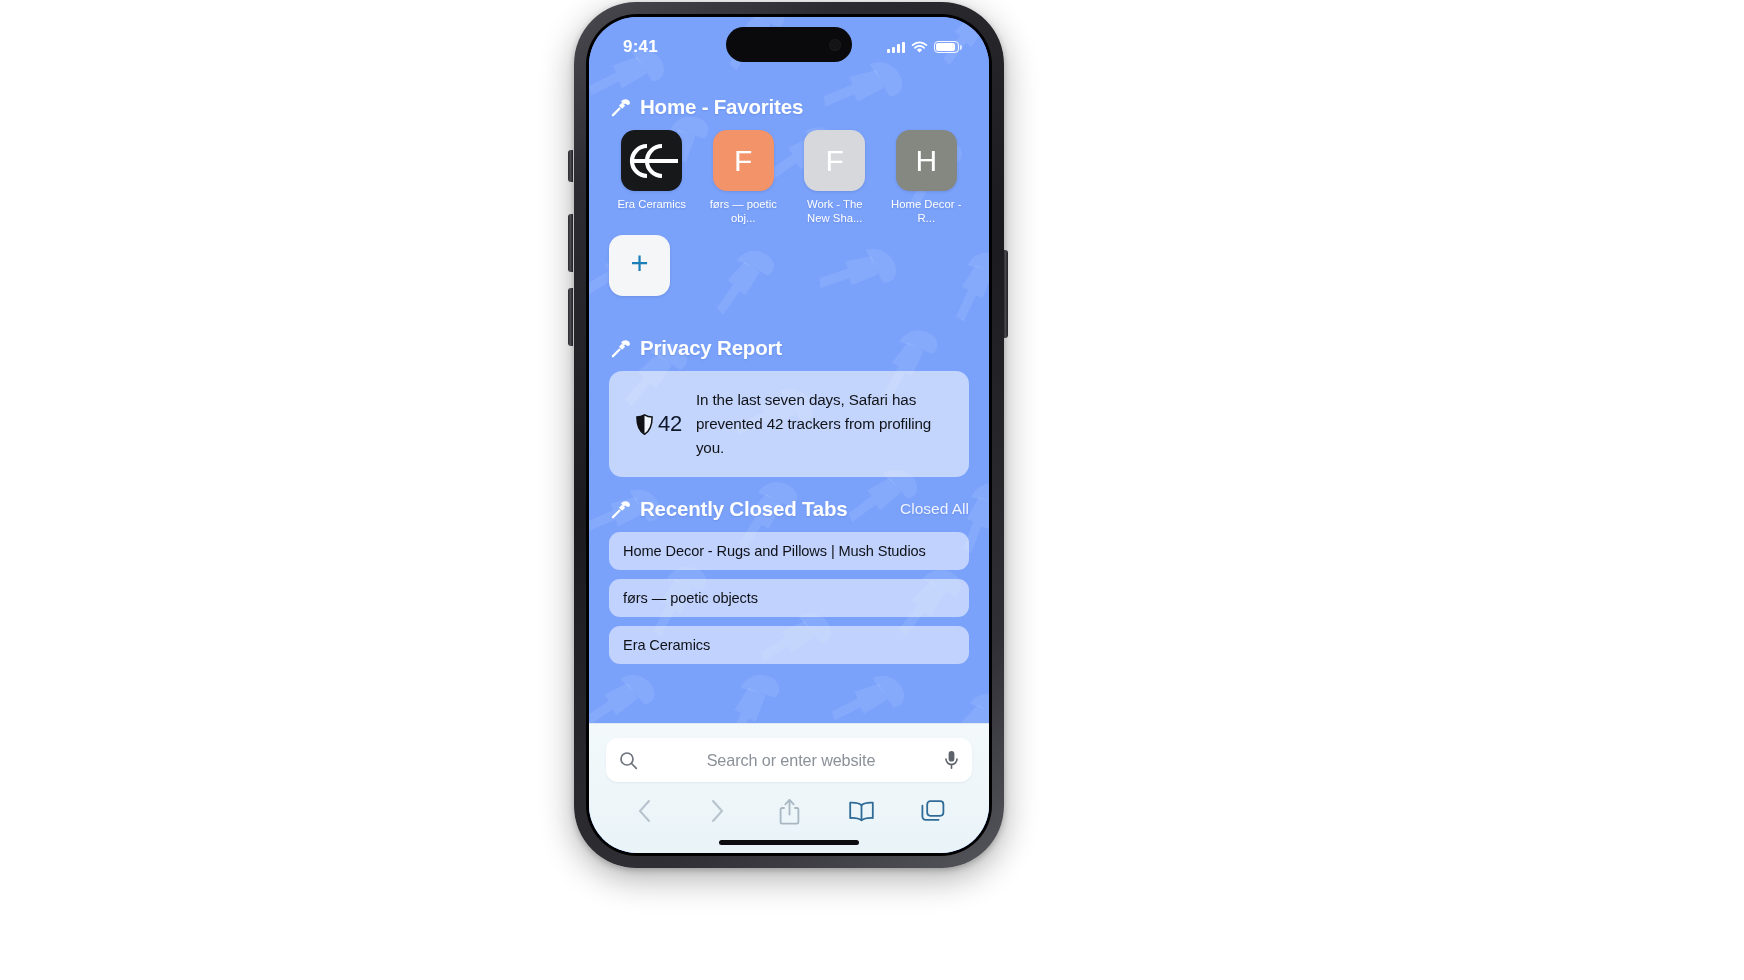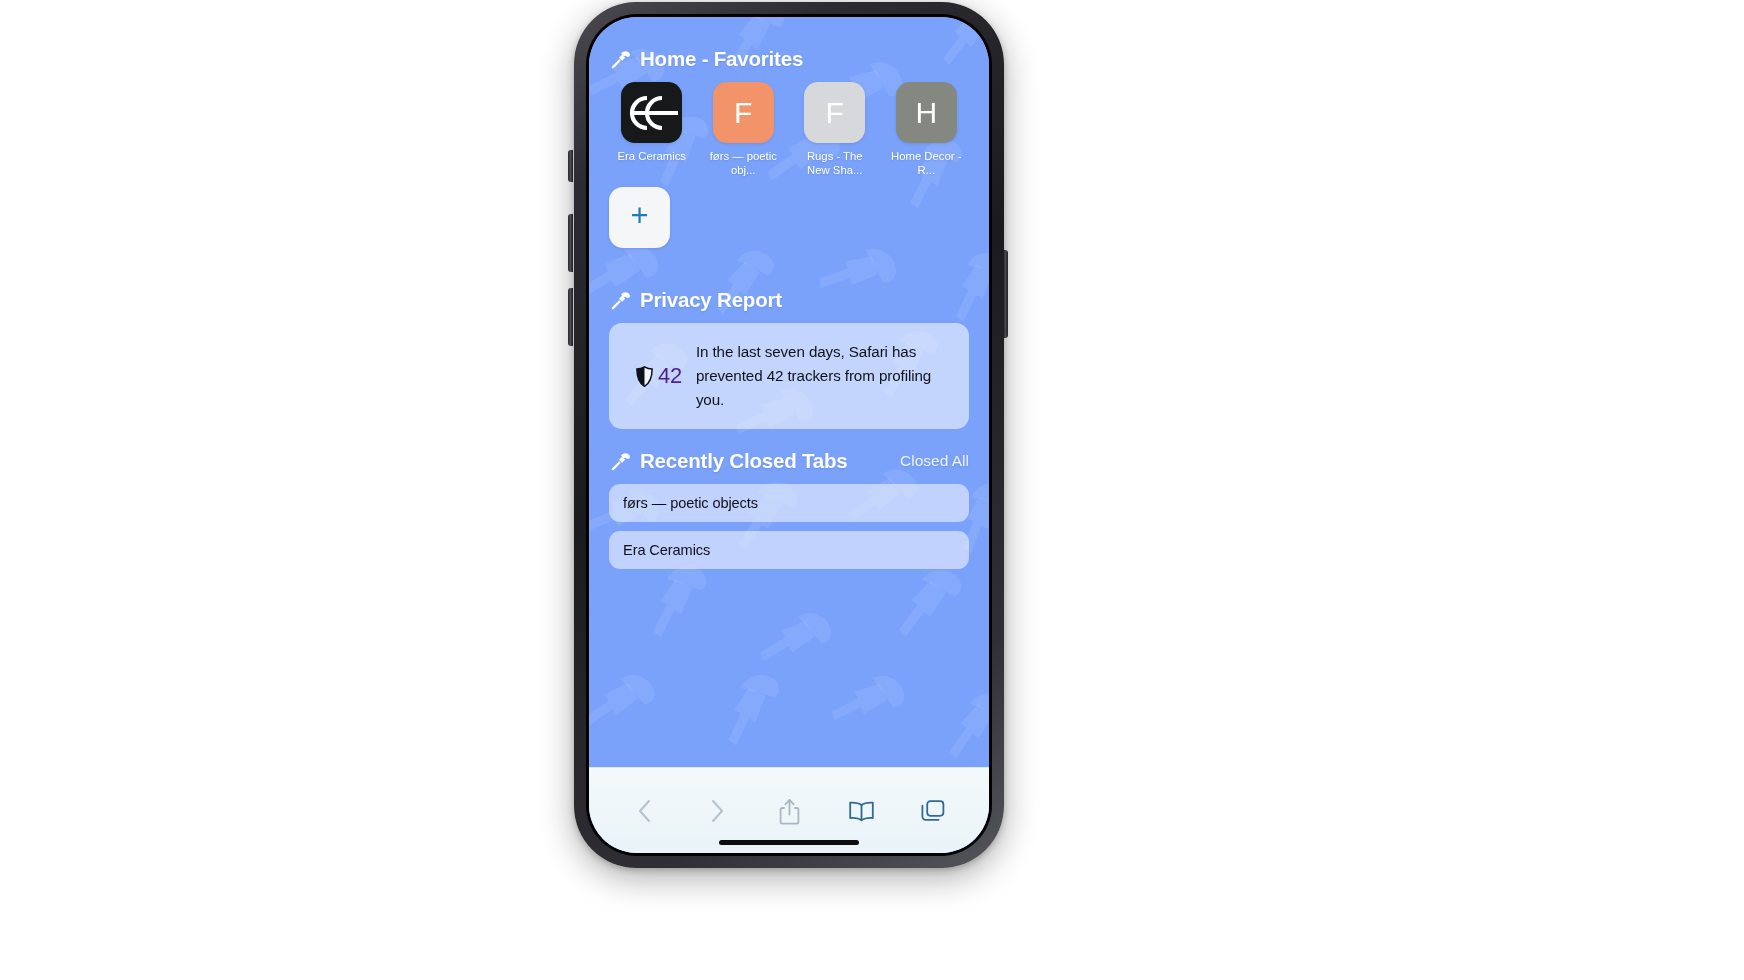--- a/index.html
+++ b/index.html
@@ -161,21 +161,21 @@
   
   .privacy-card {
     background: rgba(255,255,255,0.55);
     border-radius: 13px;
     padding: 17px 18px;
     display: flex; align-items: center; gap: 14px;
     min-height: 95px;
     margin: 0 2px;
   }
   .shield-wrap { display:flex; align-items:center; gap: 5px; flex: 0 0 auto; padding-left: 9px;}
-  .shield-num { font-size: 22px; color: #4c1d95; font-weight: 400; letter-spacing: -0.3px;}
+  .shield-num { font-size: 22px; color: #0f172a; font-weight: 400; letter-spacing: -0.3px;}
   .privacy-text {
     color: #111318; font-size: 15.2px; line-height: 24px; letter-spacing: -0.1px;
   }
 
   
   .rct-list { display: flex; flex-direction: column; gap: 9px; margin: 0 2px; }
   .rct-item {
     background: rgba(255,255,255,0.52);
     border-radius: 11px;
     height: 38px;
@@ -264,20 +264,44 @@
               <use href="#hm" transform="translate(180,600) rotate(14) scale(1.3)"></use>
               <use href="#hm" transform="translate(305,575) rotate(-8) scale(1.36)"></use>
               <use href="#hm" transform="translate(0,665) rotate(10) scale(1.3)"></use>
               <use href="#hm" transform="translate(125,690) rotate(-20) scale(1.32)"></use>
               <use href="#hm" transform="translate(255,660) rotate(18) scale(1.3)"></use>
               <use href="#hm" transform="translate(355,700) rotate(-10) scale(1.3)"></use>
             </g>
           </svg>
         </div>
 
+        <div class="statusbar">
+          <div class="sb-time">9:41</div>
+          <div class="sb-right">
+            <span class="bars">
+                <i></i>
+                <i></i>
+                <i></i>
+                <i></i>
+              </span>
+            <span>
+              <svg width="17" height="13" viewBox="0 0 17 13">
+                <path d="M8.5 11.6 L5.9 8.9 a3.7 3.7 0 0 1 5.2 0 Z" fill="#fff"></path>
+                <path d="M3.9 6.8 a6.6 6.6 0 0 1 9.2 0" stroke="#fff" stroke-width="1.7" fill="none" stroke-linecap="round"></path>
+                <path d="M1.6 4.2 a9.9 9.9 0 0 1 13.8 0" stroke="#fff" stroke-width="1.7" fill="none" stroke-linecap="round"></path>
+              </svg>
+            </span>
+            <span class="batt">
+                <i></i>
+              </span>
+          </div>
+          <div class="dynamic-island">
+            <div class="di-cam"></div>
+          </div>
+        </div>
 
         <div class="page">
 
           <div class="section-head">
             <div class="sh-left">
               <span class="hammer-ic">
                 <svg class="hammer-ic" viewBox="0 0 24 24">
                   <path d="M3.1 19.4 l7.6-7.6 1.6 1.6 -7.6 7.6a1.15 1.15 0 0 1-1.6-1.6z" fill="#fff"></path>
                   <path d="M10.4 10.1 l3.1-3.1 3.3 3.3 -3.1 3.1z" fill="#fff"></path>
                   <path d="M12.6 5.6 C14.4 3.5 17.6 2.6 20 4.1 c1.9 1.2 2.4 3.4 1.3 4.6 -0.8 0.9-2 0.9-2.9 0.2 l-1.5-1.2 -1.4 1.4z" fill="#fff"></path>
@@ -306,21 +330,21 @@
               <div class="fav-tile" style="background:#f2936a">
                 <span class="fav-letter">F</span>
               </div>
               <div class="fav-label">førs — poetic obj...</div>
             </div>
 
             <div class="fav-item">
               <div class="fav-tile" style="background:#d6d8dc">
                 <span class="fav-letter">F</span>
               </div>
-              <div class="fav-label">Rugs - The New Sha...</div>
+              <div class="fav-label">Work - The New Sha...</div>
             </div>
 
             <div class="fav-item">
               <div class="fav-tile" style="background:#848880">
                 <span class="fav-letter">H</span>
               </div>
               <div class="fav-label">Home Decor - R...</div>
             </div>
 
           </div>
@@ -366,27 +390,44 @@
                   <path d="M10.4 10.1 l3.1-3.1 3.3 3.3 -3.1 3.1z" fill="#fff"></path>
                   <path d="M12.6 5.6 C14.4 3.5 17.6 2.6 20 4.1 c1.9 1.2 2.4 3.4 1.3 4.6 -0.8 0.9-2 0.9-2.9 0.2 l-1.5-1.2 -1.4 1.4z" fill="#fff"></path>
                 </svg>
               </span>
               <span class="sh-title">Recently Closed Tabs</span>
             </div>
             <span class="clear-all">Closed All</span>
           </div>
 
           <div class="rct-list">
+            <div class="rct-item">Home Decor - Rugs and Pillows | Mush Studios</div>
             <div class="rct-item">førs — poetic objects</div>
             <div class="rct-item">Era Ceramics</div>
           </div>
 
         </div>
 
         <div class="bottombar">
+          <div class="searchbar">
+            <span>
+              <svg width="19" height="19" viewBox="0 0 19 19">
+                <circle cx="8" cy="8" r="6" stroke="#6e737c" stroke-width="1.7" fill="none"></circle>
+                <line x1="12.5" y1="12.5" x2="17.3" y2="17.3" stroke="#6e737c" stroke-width="1.7" stroke-linecap="round"></line>
+              </svg>
+            </span>
+            <span class="search-ph">Search or enter website</span>
+            <span>
+              <svg width="15" height="20" viewBox="0 0 15 20">
+                <rect x="4.6" y="1" width="5.8" height="10.6" rx="2.9" fill="#5e636b"></rect>
+                <path d="M2 9 a5.5 5.5 0 0 0 11 0" stroke="#5e636b" stroke-width="1.6" fill="none" stroke-linecap="round"></path>
+                <line x1="7.5" y1="14.6" x2="7.5" y2="18.2" stroke="#5e636b" stroke-width="1.6" stroke-linecap="round"></line>
+              </svg>
+            </span>
+          </div>
 
           <div class="toolbar">
             <div class="tb-btn">
               <span>
                 <svg width="14" height="24" viewBox="0 0 14 24">
                   <polyline points="11,2 2,12 11,22" stroke="#b7c3cd" stroke-width="2.1" fill="none" stroke-linecap="round" stroke-linejoin="round"></polyline>
                 </svg>
               </span>
             </div>
             <div class="tb-btn">

